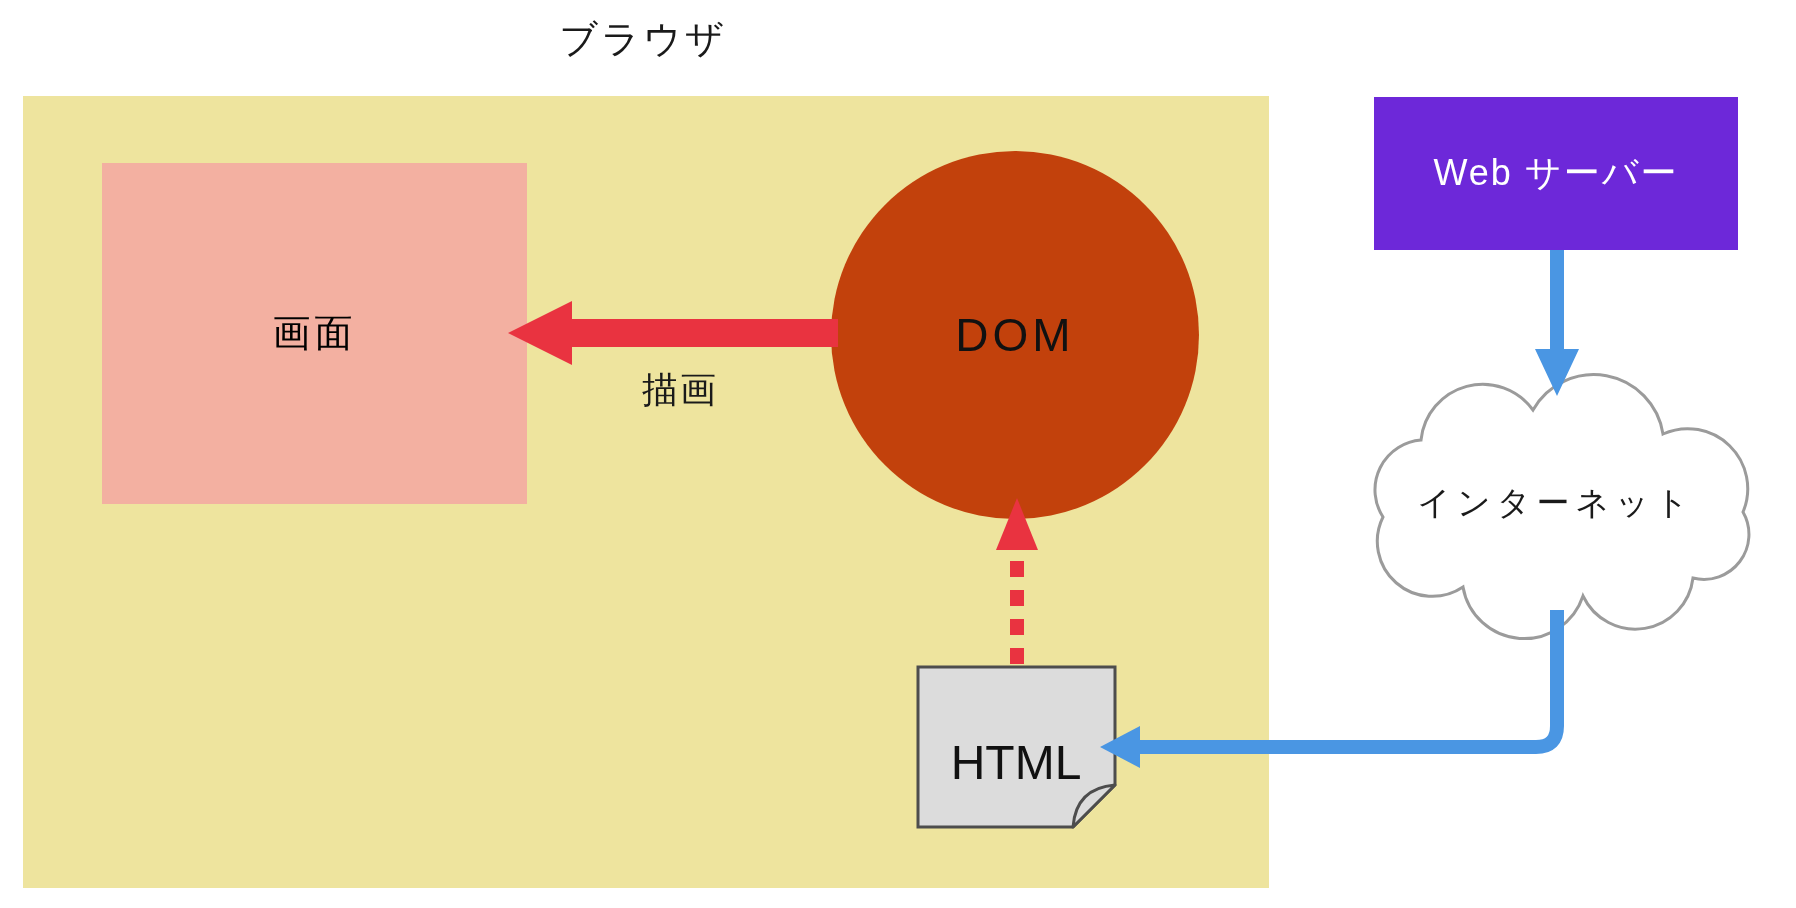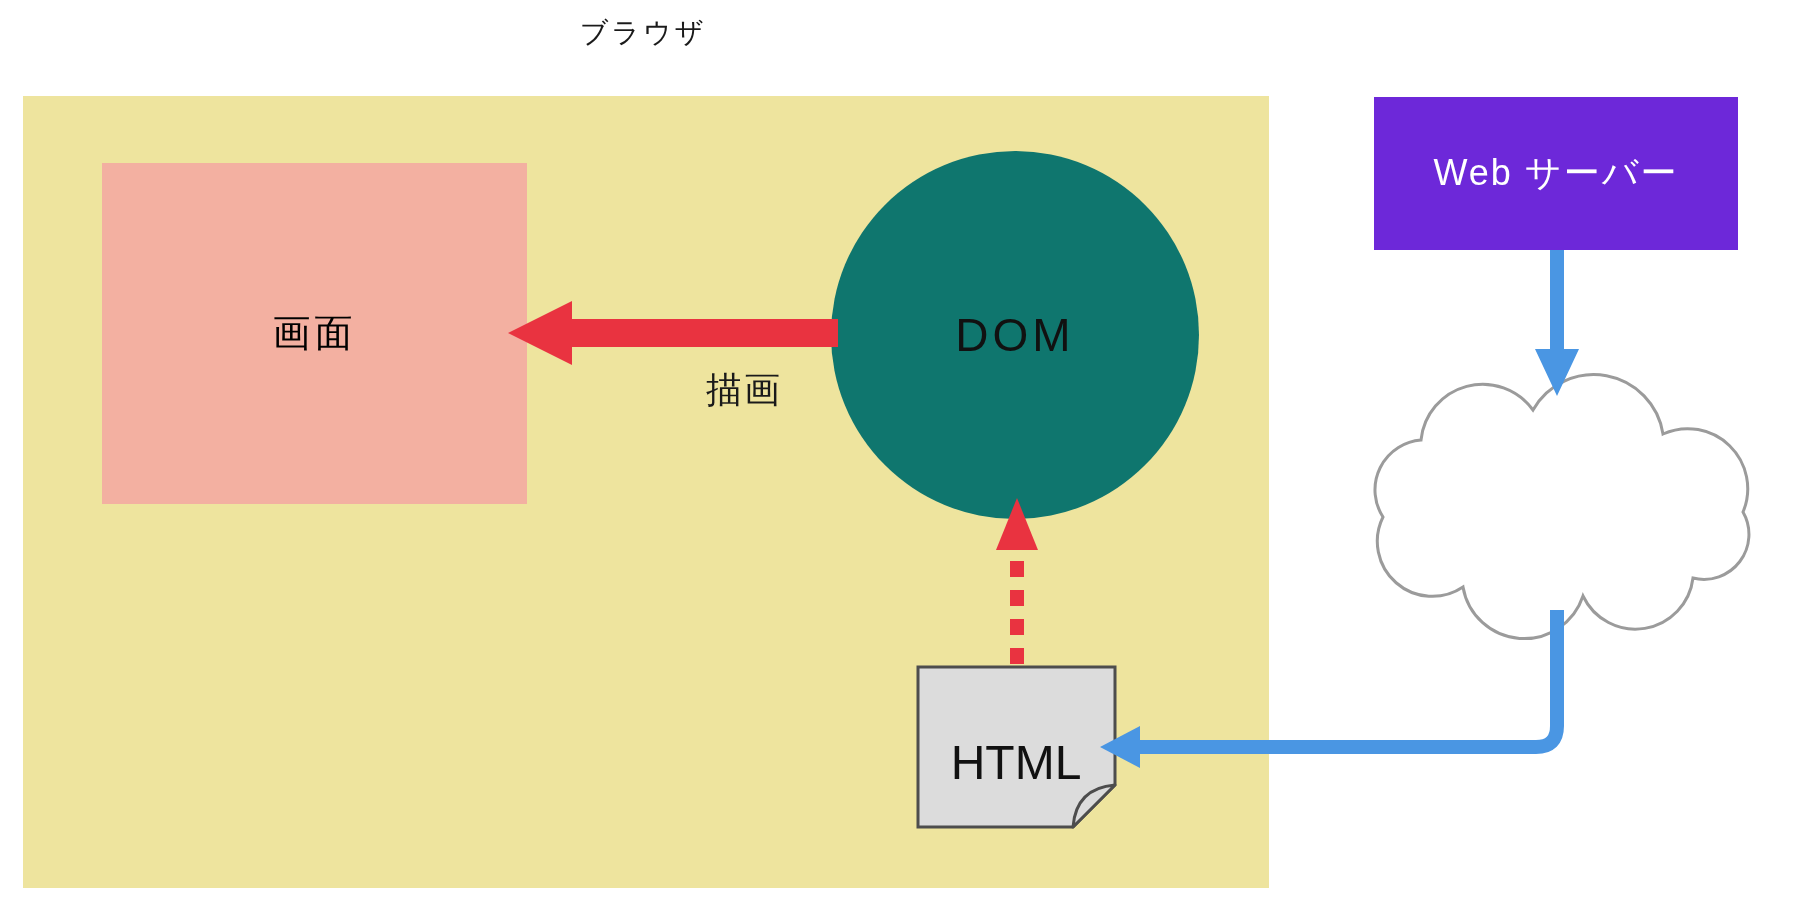--- a/index.html
+++ b/index.html
@@ -6,39 +6,39 @@
   body{font-family:"Liberation Sans","DejaVu Sans",sans-serif;}
   #stage{position:relative;width:1796px;height:908px;background:#ffffff;overflow:hidden;}
 
   .abs{position:absolute;}
 
   
   .browser-box{left:23px;top:96px;width:1246px;height:792px;background:#EEE49E;}
 
   
   .browser-label{left:493px;top:14px;width:300px;text-align:center;
-    font-size:28px;letter-spacing:3px;color:#1a1a1a;font-weight:400;}
+    font-size:38px;letter-spacing:3px;color:#1a1a1a;font-weight:400;}
 
   
   .screen-box{left:102px;top:163px;width:425px;height:341px;background:#F3B0A1;
     display:flex;align-items:center;justify-content:center;}
   .screen-label{font-size:38px;letter-spacing:4px;color:#000000;}
 
   
   .dom-circle{left:831px;top:151px;width:368px;height:368px;border-radius:50%;
-    background:#0f766e;display:flex;align-items:center;justify-content:center;}
+    background:#c2410c;display:flex;align-items:center;justify-content:center;}
   .dom-label{font-size:46px;letter-spacing:4px;color:#111;font-weight:300;}
 
   
   .server-box{left:1374px;top:97px;width:364px;height:153px;background:#6d28d9;
     display:flex;align-items:center;justify-content:center;}
   .server-label{font-size:36px;letter-spacing:2px;color:#ffffff;font-weight:300;}
 
   
-  .render-label{left:642px;top:366px;width:140px;text-align:right;
+  .render-label{left:642px;top:366px;width:140px;text-align:left;
     font-size:36px;letter-spacing:2px;color:#1a1a1a;}
   .load-label{left:1050px;top:568px;width:140px;text-align:center;
     font-size:36px;letter-spacing:2px;color:#1a1a1a;}
   .htmldoc-label{left:926px;top:735px;width:180px;text-align:center;
     font-size:48px;color:#111;font-weight:400;}
   .internet-label{left:1386px;top:481px;width:340px;text-align:center;
     font-size:33px;letter-spacing:6px;color:#1a1a1a;}
 
   svg.overlay{position:absolute;left:0;top:0;width:1796px;height:908px;}
 </style>
@@ -87,14 +87,15 @@
     <polygon points="1100,747 1140,726 1140,768" fill="#4A96E3"></polygon>
   </svg>
 
   <div class="abs browser-label">ブラウザ</div>
 
   <div class="abs render-label">描画</div>
 
 
   <div class="abs htmldoc-label">HTML</div>
 
+  <div class="abs internet-label">インターネット</div>
 
 </div>
 
 </body></html>

